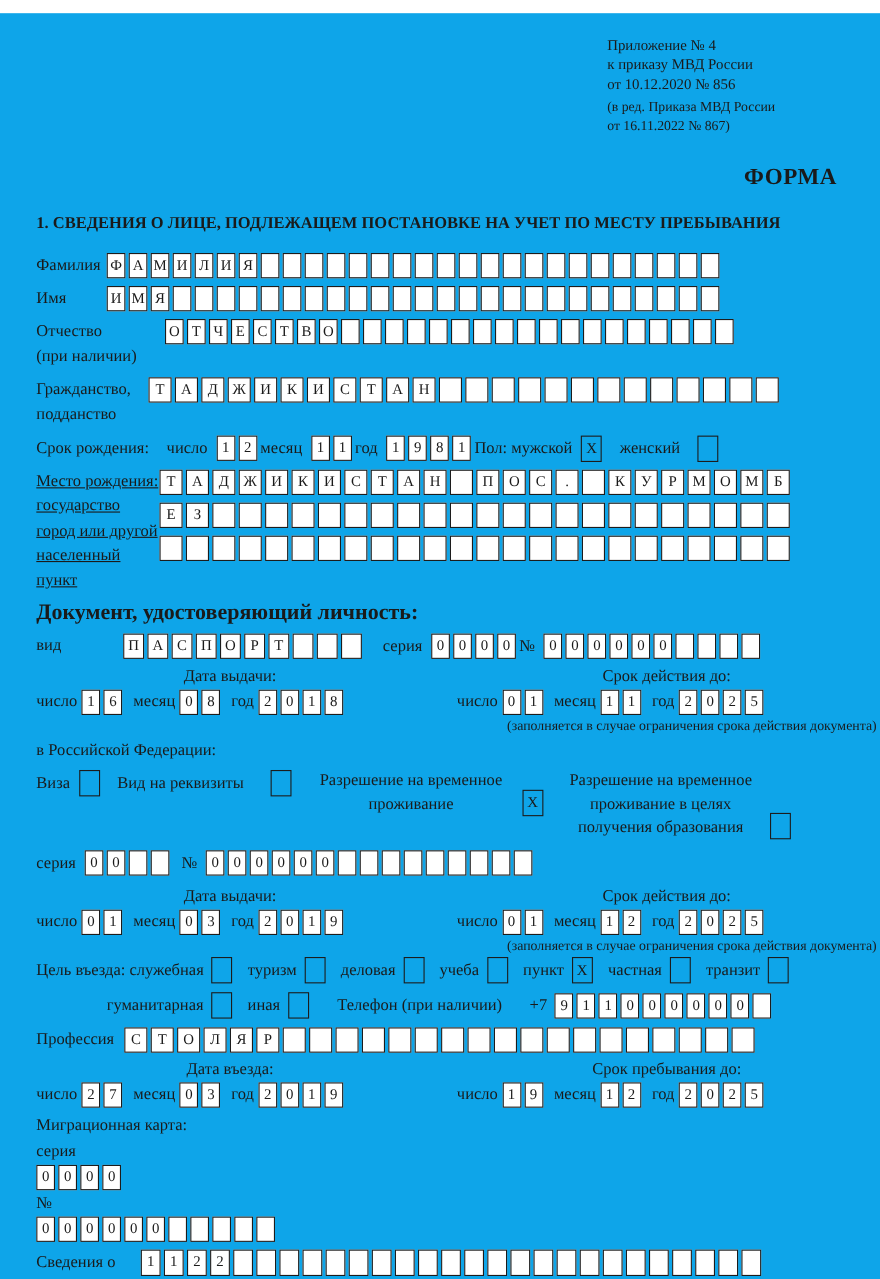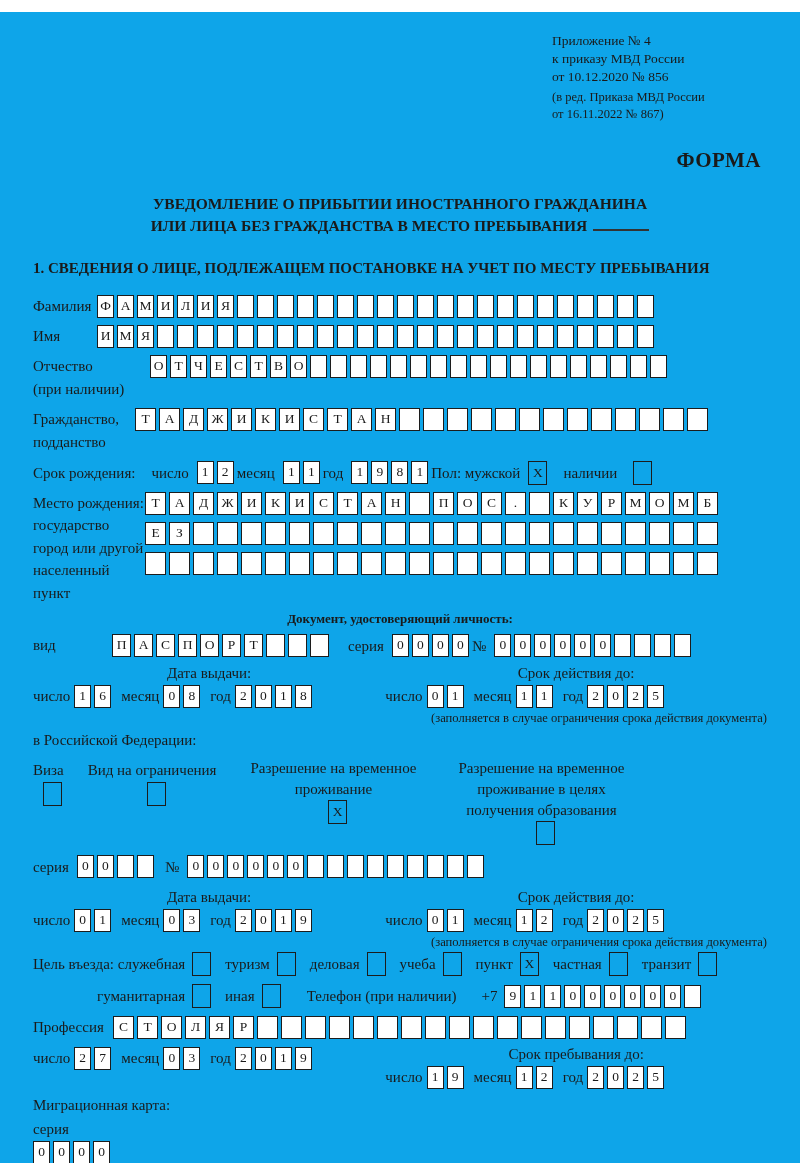--- a/index.html
+++ b/index.html
@@ -29,41 +29,41 @@
     font-family: "Liberation Serif", serif; background: #fff; flex: 0 0 auto;
   }
   .cells-wide .cell { width: 21px; }
   .cells-mid .cell { width: 19px; }
   .cells-rep .cell { width: 18px; height: 24px; }
   .chk { width: 19px; height: 24px; display:inline-block; border: 1.6px solid #1c1c1c; text-align:center; font-size: 13.5px; line-height: 21px; }
   .gap-s { display:inline-block; width: 8px; }
   .gap-m { display:inline-block; width: 16px; }
   .stackrows .cells { margin-bottom: 7px; display: flex; }
   
-  .doc-hdr { text-align: center; font-weight: bold; font-size: 13px; margin: 2px 0 7px 0; }
+  .doc-hdr { font-weight: bold; font-size: 20px; margin: 2px 0 7px 0; }
   
-  .two-col { display: flex; margin-bottom: 2px; }
+  .two-col { display: flex; margin-bottom: 2px; gap: 30px; }
   .col-l { flex: 0 0 48%; }
   .col-r { flex: 0 0 52%; }
   .col-title { text-align: center; margin-bottom: 2px; }
   .date-line { display: flex; align-items: center; }
   .date-line .lbl { margin-right: 4px; }
   .date-line .cells { margin-right: 7px; }
   .note { font-size: 12.6px; text-align: right; margin-top: 3px; }
   .para { line-height: 1.6; }
   
   .opts { display: flex; align-items: flex-start; margin: 6px 0 10px 0; }
-  .opt { display: flex; align-items: center; flex-direction: column; }
+  .opt { display: flex; align-items: flex-end; }
   .opt .olabel { line-height: 24px; margin-right: 8px; }
   .opt .multiline { text-align: center; line-height: 1.4; }
   .purpose-line { display: flex; align-items: center; margin-bottom: 8px; flex-wrap: nowrap; }
   .purpose-line .olabel { margin: 0 7px 0 14px; white-space: nowrap; }
   .purpose-line .olabel:first-child { margin-left: 0; }
   .w64 { width: 64px; } .w78 { width: 79px; } .w80 { width: 80px; }
-  .w102 { width: 102px; } .w112 { width: 112px; } .w117 { width: 117px; } .w95 { width: 95px; }
+  .w102 { width: 102px; } .w112 { width: 112px; text-decoration: underline; } .w117 { width: 117px; } .w95 { width: 95px; }
   .mt2 { margin-top: 2px; } .mb10 { margin-bottom: 10px; }
 </style>
 </head>
 <body>
 
 <div class="page">
 
   <div class="hdr-wrap">
     <div class="hdr">
       <div>Приложение № 4</div>
@@ -71,24 +71,20 @@
       <div>от 10.12.2020 № 856</div>
       <div class="ed">
         <div>(в ред. Приказа МВД России</div>
         <div>от 16.11.2022 № 867)</div>
       </div>
     </div>
   </div>
 
   <div class="forma">ФОРМА</div>
 
-  <div class="title">
-    <div>УВЕДОМЛЕНИЕ О ПРИБЫТИИ ИНОСТРАННОГО ГРАЖДАНИНА</div>
-    <div><span>ИЛИ ЛИЦА БЕЗ ГРАЖДАНСТВА В МЕСТО ПРЕБЫВАНИЯ</span><span class="blank-line"></span></div>
-  </div>
 
   <div class="sec1">1. СВЕДЕНИЯ О ЛИЦЕ, ПОДЛЕЖАЩЕМ ПОСТАНОВКЕ НА УЧЕТ ПО МЕСТУ ПРЕБЫВАНИЯ</div>
 
   <div class="row">
     <div class="lblcol w64">Фамилия</div>
     <div class="cells">
         <span class="cell">Ф</span>
         <span class="cell">А</span>
         <span class="cell">М</span>
         <span class="cell">И</span>
@@ -241,21 +237,21 @@
     <span class="cells">
         <span class="cell">1</span>
         <span class="cell">9</span>
         <span class="cell">8</span>
         <span class="cell">1</span>
       </span>
     <span class="lbl">Пол: мужской</span>
       <span class="gap-s"></span>
     <span class="chk">X</span>
     <span class="gap-m"></span>
-    <span class="lbl">наличии</span>
+    <span class="lbl">женский</span>
       <span class="gap-m"></span>
     <span class="chk"></span>
   </div>
 
   <div class="row mt2">
     <div class="lblcol w112" style="line-height:22.5px;">
       <div>Место рождения:</div>
       <div>государство</div>
       <div>город или другой</div>
       <div>населенный пункт</div>
@@ -435,21 +431,21 @@
     <div>в Российской Федерации:</div>
   </div>
 
   <div class="opts">
     <div class="opt">
       <span class="olabel">Виза</span>
       <span class="chk"></span>
     </div>
     <span class="gap-m"></span>
     <div class="opt">
-      <span class="olabel">Вид на ограничения</span>
+      <span class="olabel">Вид на реквизиты</span>
       <span class="gap-m"></span>
       <span class="chk"></span>
     </div>
     <span class="gap-m"></span>
     <div class="opt">
       <span class="olabel multiline" style="width:186px;">Разрешение на временное проживание</span>
       <span class="chk">X</span>
     </div>
     <span class="gap-m"></span>
     <div class="opt">
@@ -600,20 +596,21 @@
         <span class="cell"></span>
         <span class="cell"></span>
         <span class="cell"></span>
         <span class="cell"></span>
         <span class="cell"></span>
       </div>
   </div>
 
   <div class="two-col">
     <div class="col-l">
+      <div class="col-title">Дата въезда:</div>
       <div class="date-line">
         <span class="lbl">число</span>
         <span class="cells">
             <span class="cell">2</span>
             <span class="cell">7</span>
           </span>
         <span class="lbl">месяц</span>
         <span class="cells">
             <span class="cell">0</span>
             <span class="cell">3</span>

